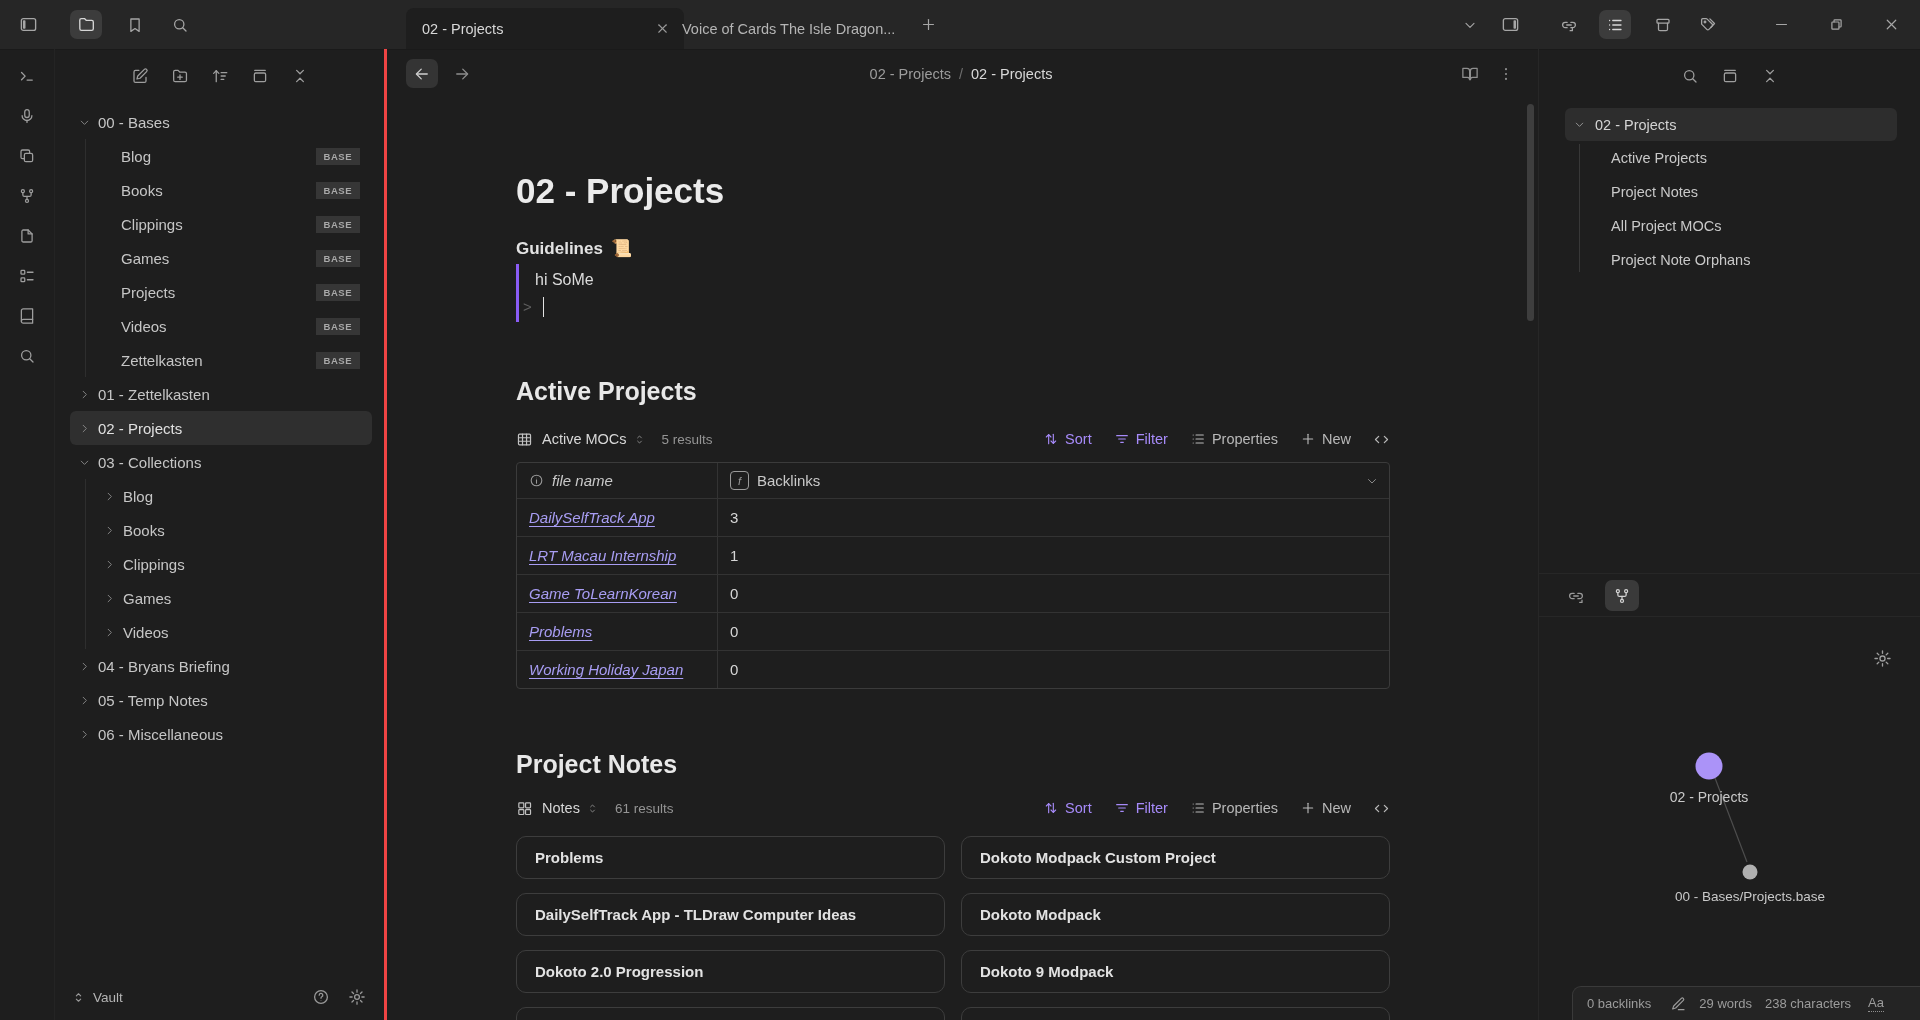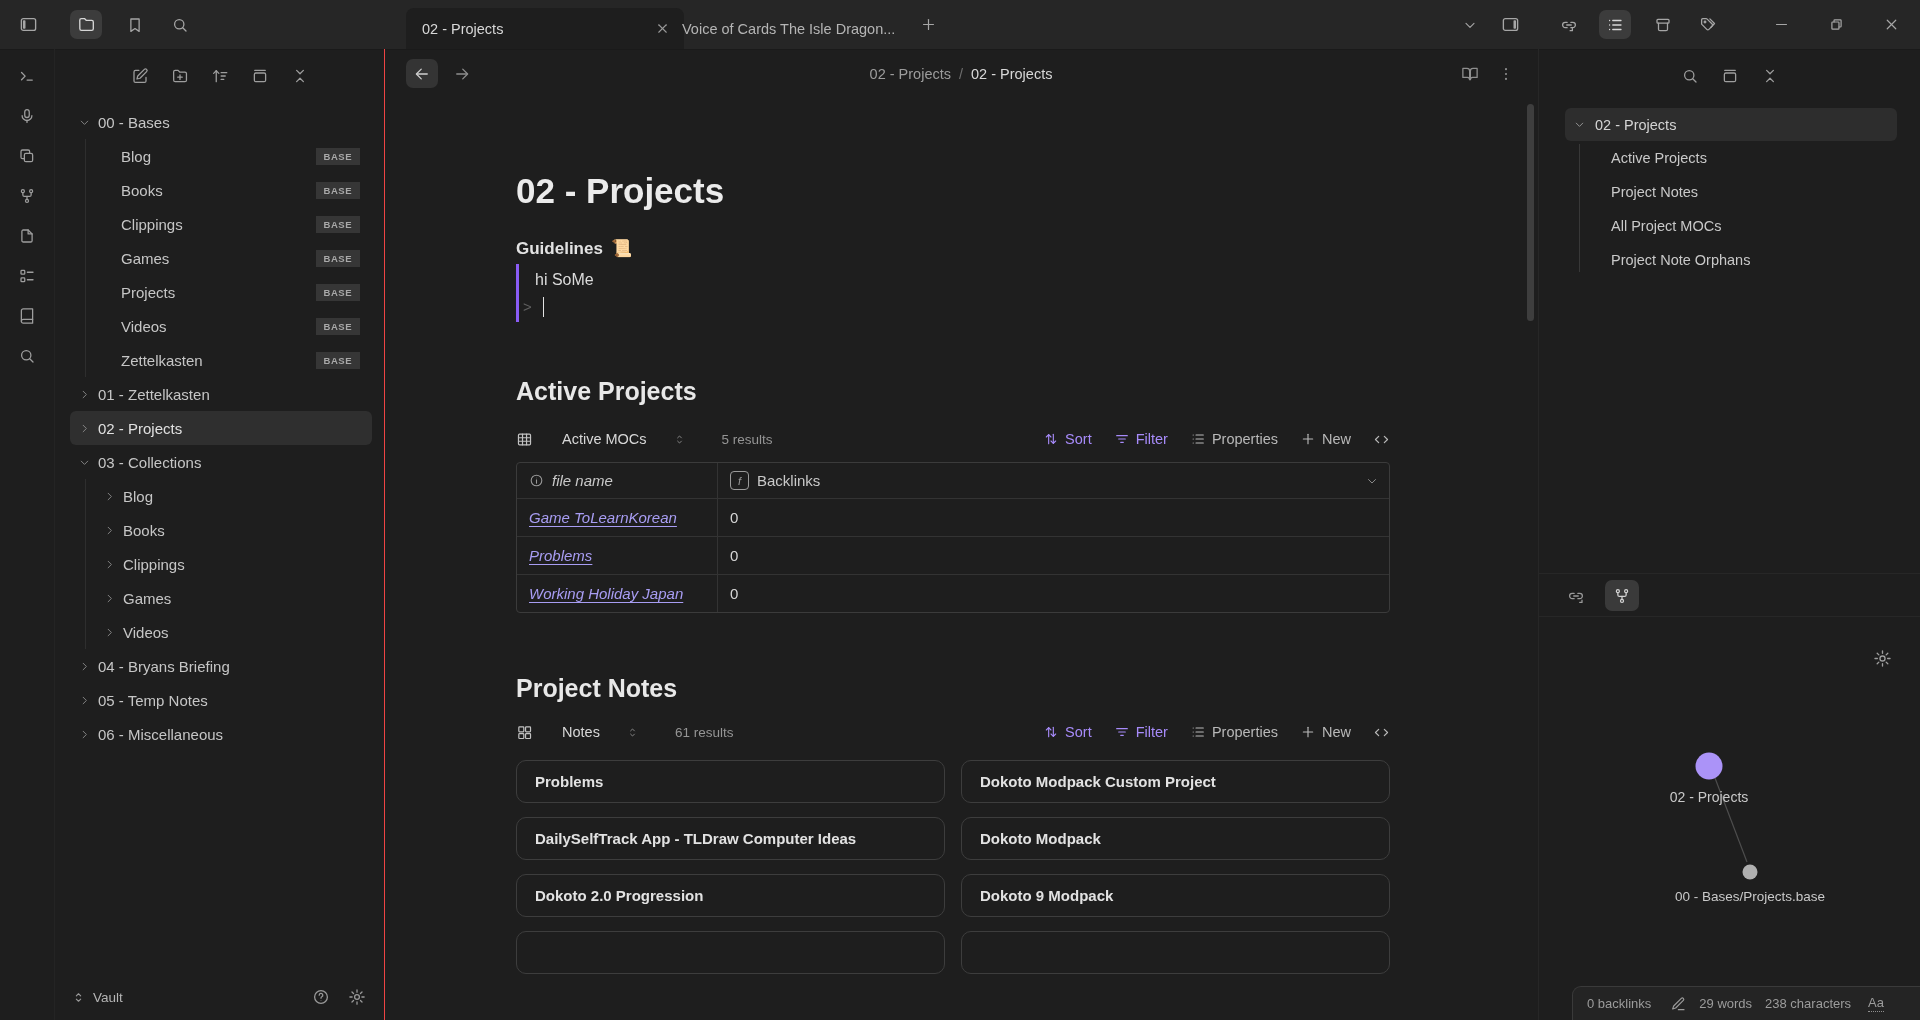--- a/index.html
+++ b/index.html
@@ -16,21 +16,21 @@
   .tab-active .tab-label{flex:1;font-size:14.5px;color:#d8d8d8;white-space:nowrap;overflow:hidden;}
   .tab-inactive{position:absolute;left:668px;top:8px;width:218px;height:41px;display:flex;align-items:center;padding:0 8px 0 14px;}
   .tab-inactive .tab-label{font-size:14.5px;color:#b5b5b5;white-space:nowrap;overflow:hidden;text-overflow:ellipsis;}
   .tab-close{width:24px;height:24px;border-radius:5px;display:flex;align-items:center;justify-content:center;color:#9a9a9a;}
 
   
   .ribbon{position:absolute;left:0;top:49px;width:55px;bottom:0;border-right:1px solid #242424;display:flex;flex-direction:column;align-items:center;padding-top:12px;gap:10px;box-sizing:border-box;}
   .rb-btn{width:30px;height:30px;display:flex;align-items:center;justify-content:center;color:#9e9e9e;border-radius:6px;}
 
   
-  .sidebar{position:absolute;left:55px;top:49px;width:329px;bottom:0;border-right:1px solid #ef4444;}
+  .sidebar{position:absolute;left:55px;top:49px;width:329px;bottom:0;border-right:3px solid #ef4444;}
   .explorer-icons{position:absolute;top:12px;left:0;right:0;display:flex;justify-content:center;gap:10px;}
   .ex-btn{width:30px;height:30px;display:flex;align-items:center;justify-content:center;color:#9e9e9e;border-radius:6px;}
   .tree{position:absolute;top:56px;left:0;right:0;}
   .ti{display:flex;align-items:center;height:34px;margin:0 12px 0 15px;padding-left:8px;border-radius:6px;font-size:15px;color:#c6c6c6;}
   .ti .chev{width:16px;margin-right:4px;color:#8a8a8a;flex:none;display:flex;}
   .ti.sel{background:#2f2f2f;color:#e0e0e0;}
   .ti.child{padding-left:51px;}
   .ti.childc{padding-left:33px;}
   .badge{margin-left:auto;margin-right:12px;background:#363636;color:#a9a9a9;font-size:9.5px;font-weight:700;letter-spacing:.5px;padding:3px 8px;border-radius:0;}
   .guide{position:absolute;left:30px;width:1px;background:#2e2e2e;}
@@ -47,21 +47,21 @@
   .note{position:absolute;left:0;right:0;top:49px;bottom:0;padding:0 148px 0 132px;}
   .note h1{margin:70px 0 0;font-size:35px;line-height:46px;color:#ebebeb;font-weight:700;}
   .gl{margin-top:24px;font-size:17px;font-weight:700;color:#e2e2e2;display:flex;align-items:center;gap:8px;}
   .quote{margin-top:5px;border-left:3px solid #8a5cf5;padding:2px 0 2px 16px;}
   .quote .l1{font-size:16px;color:#dcdcdc;line-height:27px;}
   .quote .l2{display:flex;align-items:center;height:27px;}
   .qmark{color:#606060;font-size:15px;margin-left:-12px;}
   .cursor{width:1.5px;height:20px;background:#e3e3e3;margin-left:11px;}
   .h2{margin-top:52px;font-size:25px;line-height:34px;color:#e8e8e8;font-weight:700;}
   .h2.second{margin-top:58px;}
-  .bar{margin-top:16px;height:30px;display:flex;align-items:center;gap:20px;}
+  .bar{margin-top:16px;height:30px;display:flex;align-items:center;}
   .bar.second{margin-top:12px;}
   .view-ic{color:#c2c2c2;display:flex;margin-right:9px;}
   .view-name{font-size:14.5px;color:#d8d8d8;}
   .updown{color:#8c8c8c;display:flex;margin-left:6px;}
   .results{font-size:13.5px;color:#959595;margin-left:16px;}
   .bar-right{margin-left:auto;display:flex;align-items:center;gap:22px;}
   .bact{display:flex;align-items:center;gap:6px;font-size:14.5px;color:#b9b9b9;}
   .bact.accent{color:#a78bfa;align-items:center;}
   .dbtable{margin-top:8px;border:1px solid #3b3b3b;border-radius:4px;}
   .trow{display:grid;grid-template-columns:200px 1fr;border-top:1px solid #333;}
@@ -670,20 +670,32 @@
             <span>Backlinks</span>
             <span class="hchev">
                 <svg class="ic" width="14" height="14" viewBox="0 0 24 24">
                   <polyline points="6,9.5 12,15.5 18,9.5"></polyline>
                 </svg>
               </span>
           </div>
         </div>
         <div class="trow">
           <div class="tcell">
+              <span class="flink">DailySelfTrack App</span>
+            </div>
+          <div class="tcell">3</div>
+        </div>
+        <div class="trow">
+          <div class="tcell">
+              <span class="flink">LRT Macau Internship</span>
+            </div>
+          <div class="tcell">1</div>
+        </div>
+        <div class="trow">
+          <div class="tcell">
               <span class="flink">Game ToLearnKorean</span>
             </div>
           <div class="tcell">0</div>
         </div>
         <div class="trow">
           <div class="tcell">
               <span class="flink">Problems</span>
             </div>
           <div class="tcell">0</div>
         </div>

